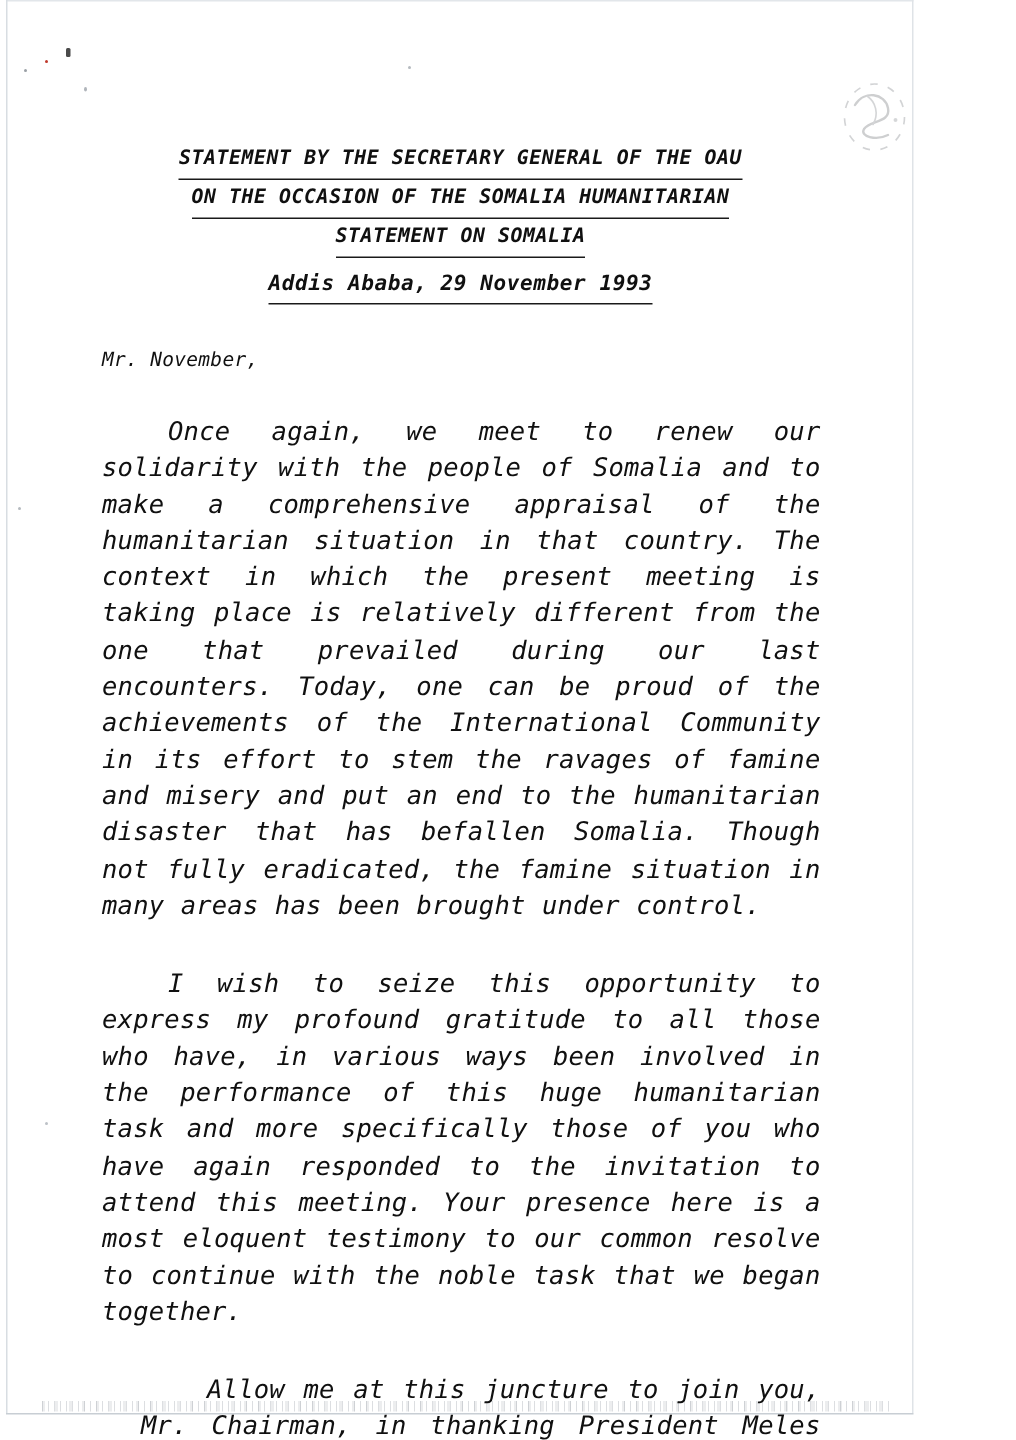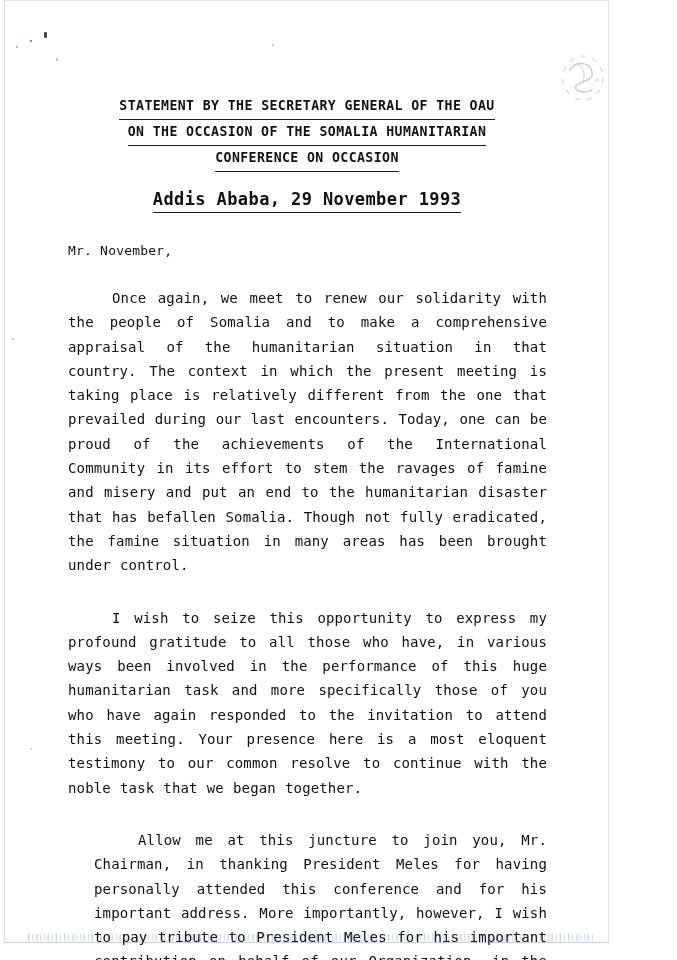--- a/index.html
+++ b/index.html
@@ -10,20 +10,21 @@
   body {
     font-family: "DejaVu Sans Mono", monospace;
   }
   .page {
     position: relative;
     width: 614px;
     height: 960px;
     background: #ffffff;
     overflow: hidden;
     box-sizing: border-box;
+    font-style: italic;
   }
   
   .scan-edge-left {
     position: absolute;
     left: 4px; top: 0; bottom: 18px;
     width: 1px;
     background: #d8dde2;
   }
   .scan-edge-right {
     position: absolute;
@@ -95,39 +96,39 @@
   .header-line {
     display: block;
     white-space: pre;
   }
   .header-line > span {
     border-bottom: 1.5px solid #1a1a1a;
     padding-bottom: 1px;
     display: inline-block;
   }
   .date-line {
-    margin-top: 15px;
-    font-size: 17px;
+    margin-top: 5px;
+    font-size: 14px;
   }
 
   .salutation {
     margin-top: 30px;
     margin-left: 68px;
     font-size: 13px;
     letter-spacing: 0.2px;
   }
 
   .body-wrap {
     margin-left: 68px;
     margin-right: 67px;
     margin-top: 28px;
   }
   p.para {
     margin: 0 0 28px 0;
-    font-size: 14px;
+    font-size: 17px;
     line-height: 24.3px;
     text-align: justify;
     text-indent: 44px;
     letter-spacing: 0.15px;
     word-spacing: 0.5px;
     -webkit-hyphens: none;
     hyphens: none;
   }
   p.para:last-child { margin-bottom: 0; margin-left: 26px; }
 </style>
@@ -156,21 +157,21 @@
     <path d="M14 20 C20 10, 34 12, 36 22 C38 32, 24 30, 20 36 C17 41, 28 44, 36 40" fill="none" stroke="#5f6368" stroke-width="1.6" stroke-linecap="round"></path>
     <path d="M22 14 C28 18, 30 26, 26 33" fill="none" stroke="#73777c" stroke-width="1.1" stroke-linecap="round"></path>
     <circle cx="41" cy="30" r="1.3" fill="#787c81"></circle>
   </svg>
 
   <div class="doc">
 
     <div class="header-block">
       <span class="header-line"><span>STATEMENT BY THE SECRETARY GENERAL OF THE OAU</span></span>
       <span class="header-line"><span>ON THE OCCASION OF THE SOMALIA HUMANITARIAN</span></span>
-      <span class="header-line"><span>CONFERENCE ON OCCASION</span></span>
+      <span class="header-line"><span>STATEMENT ON SOMALIA</span></span>
       <span class="header-line date-line"><span>Addis Ababa, 29 November 1993</span></span>
     </div>
 
     <div class="salutation">Mr. November,</div>
 
     <div class="body-wrap">
       <p class="para">Once again, we meet to renew our solidarity with the people of Somalia and to make a comprehensive appraisal of the humanitarian situation in that country.  The context in which the present meeting is taking place is relatively different from the one that prevailed during our last encounters.  Today, one can be proud of the achievements of the International Community in its effort to stem the ravages of famine and misery and put an end to the humanitarian disaster that has befallen Somalia.  Though not fully eradicated, the famine situation in many areas has been brought under control.</p>
       <p class="para">I wish to seize this opportunity to express my profound gratitude to all those who have, in various ways been involved in the performance of this huge humanitarian task and more specifically those of you who have again responded to the invitation to attend this meeting.  Your presence here is a most eloquent testimony to our common resolve to continue with the noble task that we began together.</p>
       <p class="para">Allow me at this juncture to join you, Mr. Chairman, in thanking President Meles for having personally attended this conference and for his important address.  More importantly, however, I wish to pay tribute to President Meles for his important contribution on behalf of our Organization, in the efforts aimed at achieving peace in Somalia.  As you are all aware, President Meles has been specifically mandated by his peers in Cairo to follow the situation in Somalia.  I am personally very grateful for the manner</p>
     </div>

